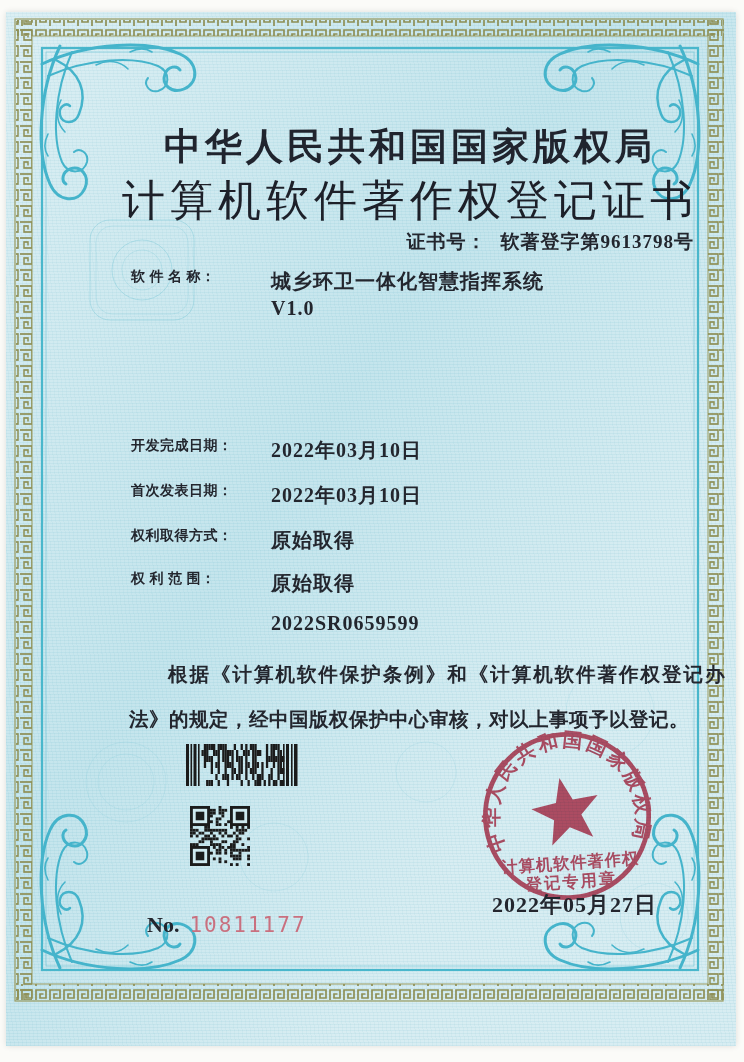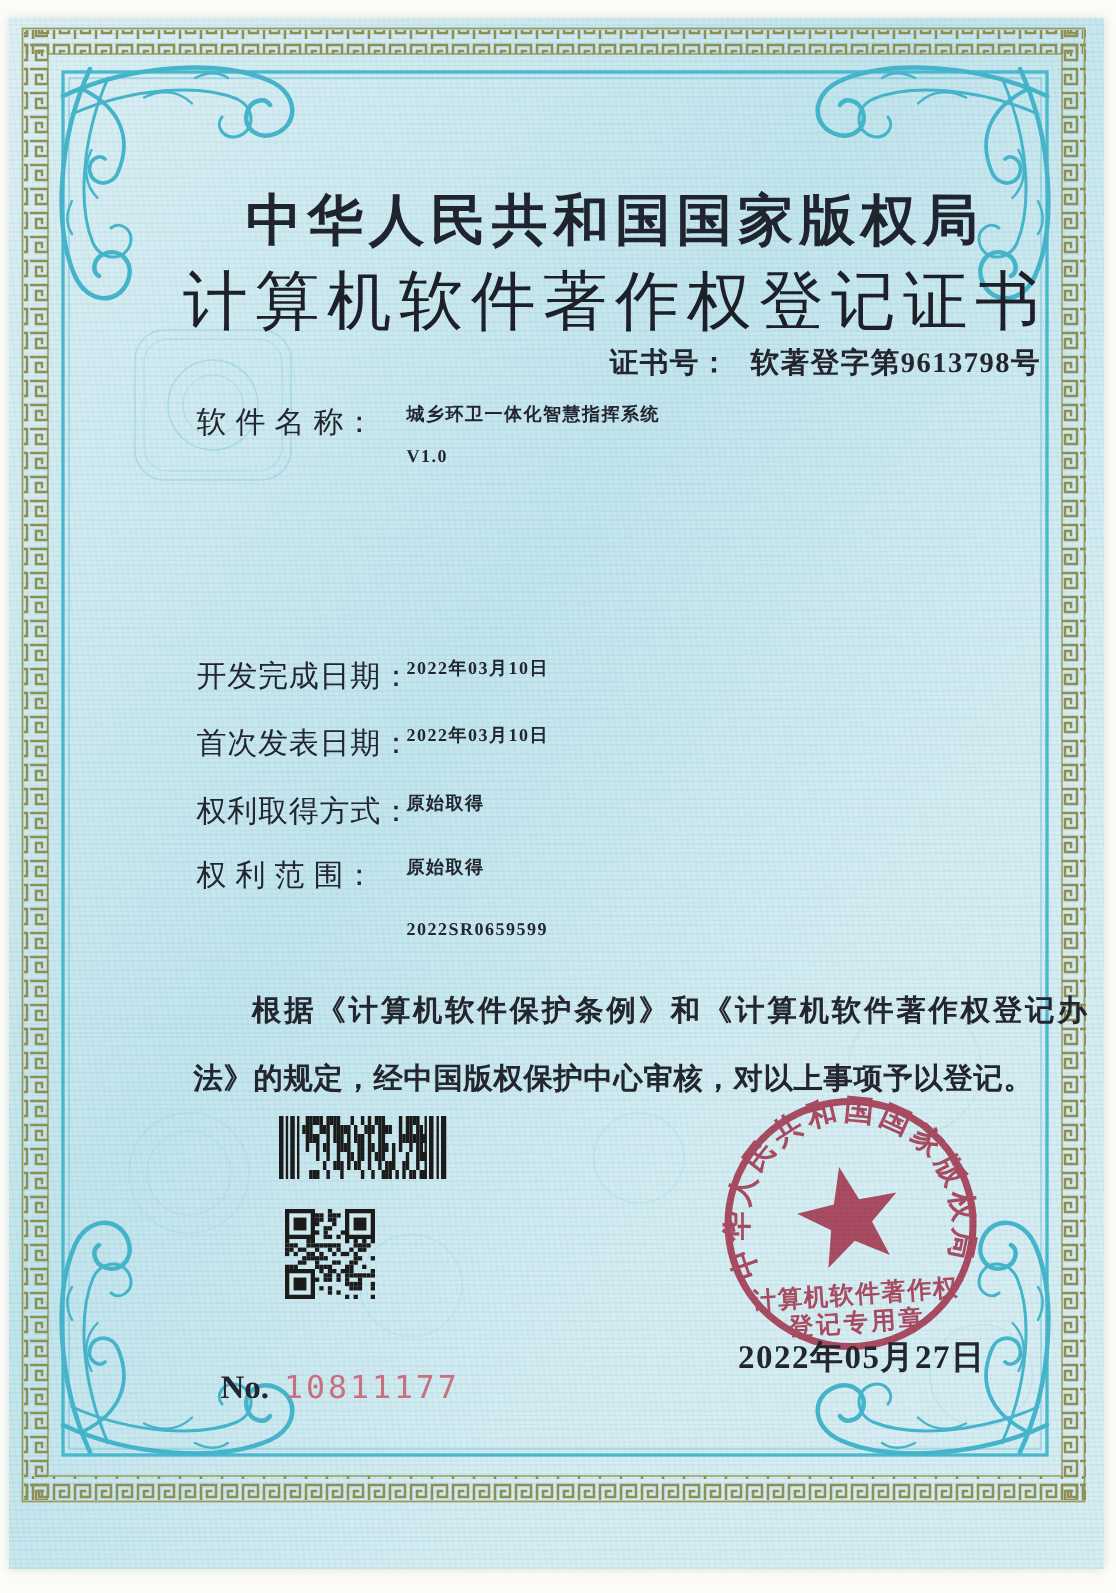--- a/index.html
+++ b/index.html
@@ -25,22 +25,22 @@
     left:0;width:730px;top:110px;text-align:center;
     font-size:37px;font-weight:700;letter-spacing:4px;color:#20242e;
   }
   .cert-title{
     left:0;width:730px;top:160px;text-align:center;
     font-size:43px;font-weight:400;letter-spacing:5px;color:#1d2029;
   }
   .certno-line{right:42px;top:217px;font-size:19px;font-weight:700;letter-spacing:1px;}
   .certno-line .v{margin-left:14px;}
   .row{left:0;width:730px;height:30px;}
-  .lbl{position:absolute;left:86px;font-size:20px;font-weight:400;letter-spacing:.5px;}
-  .val{position:absolute;left:226px;font-size:12px;font-weight:700;letter-spacing:1px;}
+  .lbl{position:absolute;left:86px;font-size:14px;font-weight:700;letter-spacing:.5px;}
+  .val{position:absolute;left:226px;font-size:20px;font-weight:700;letter-spacing:1px;}
   .statement{
     left:84px;top:640px;width:596px;font-size:19.5px;font-weight:600;
     line-height:45px;text-indent:2em;text-align:justify;letter-spacing:.5px;font-family:Liberation Serif, serif;
   }
   .serial{left:102px;top:900px;font-size:22px;font-weight:700;}
   .serial .digits{
     color:#c9707f;font-family:"DejaVu Sans Mono",monospace;font-weight:400;
     font-size:21px;letter-spacing:2px;margin-left:10px;
   }
   .issue-date{left:447px;top:878px;font-size:22px;font-weight:700;letter-spacing:1px;z-index:5;text-align:center;}

